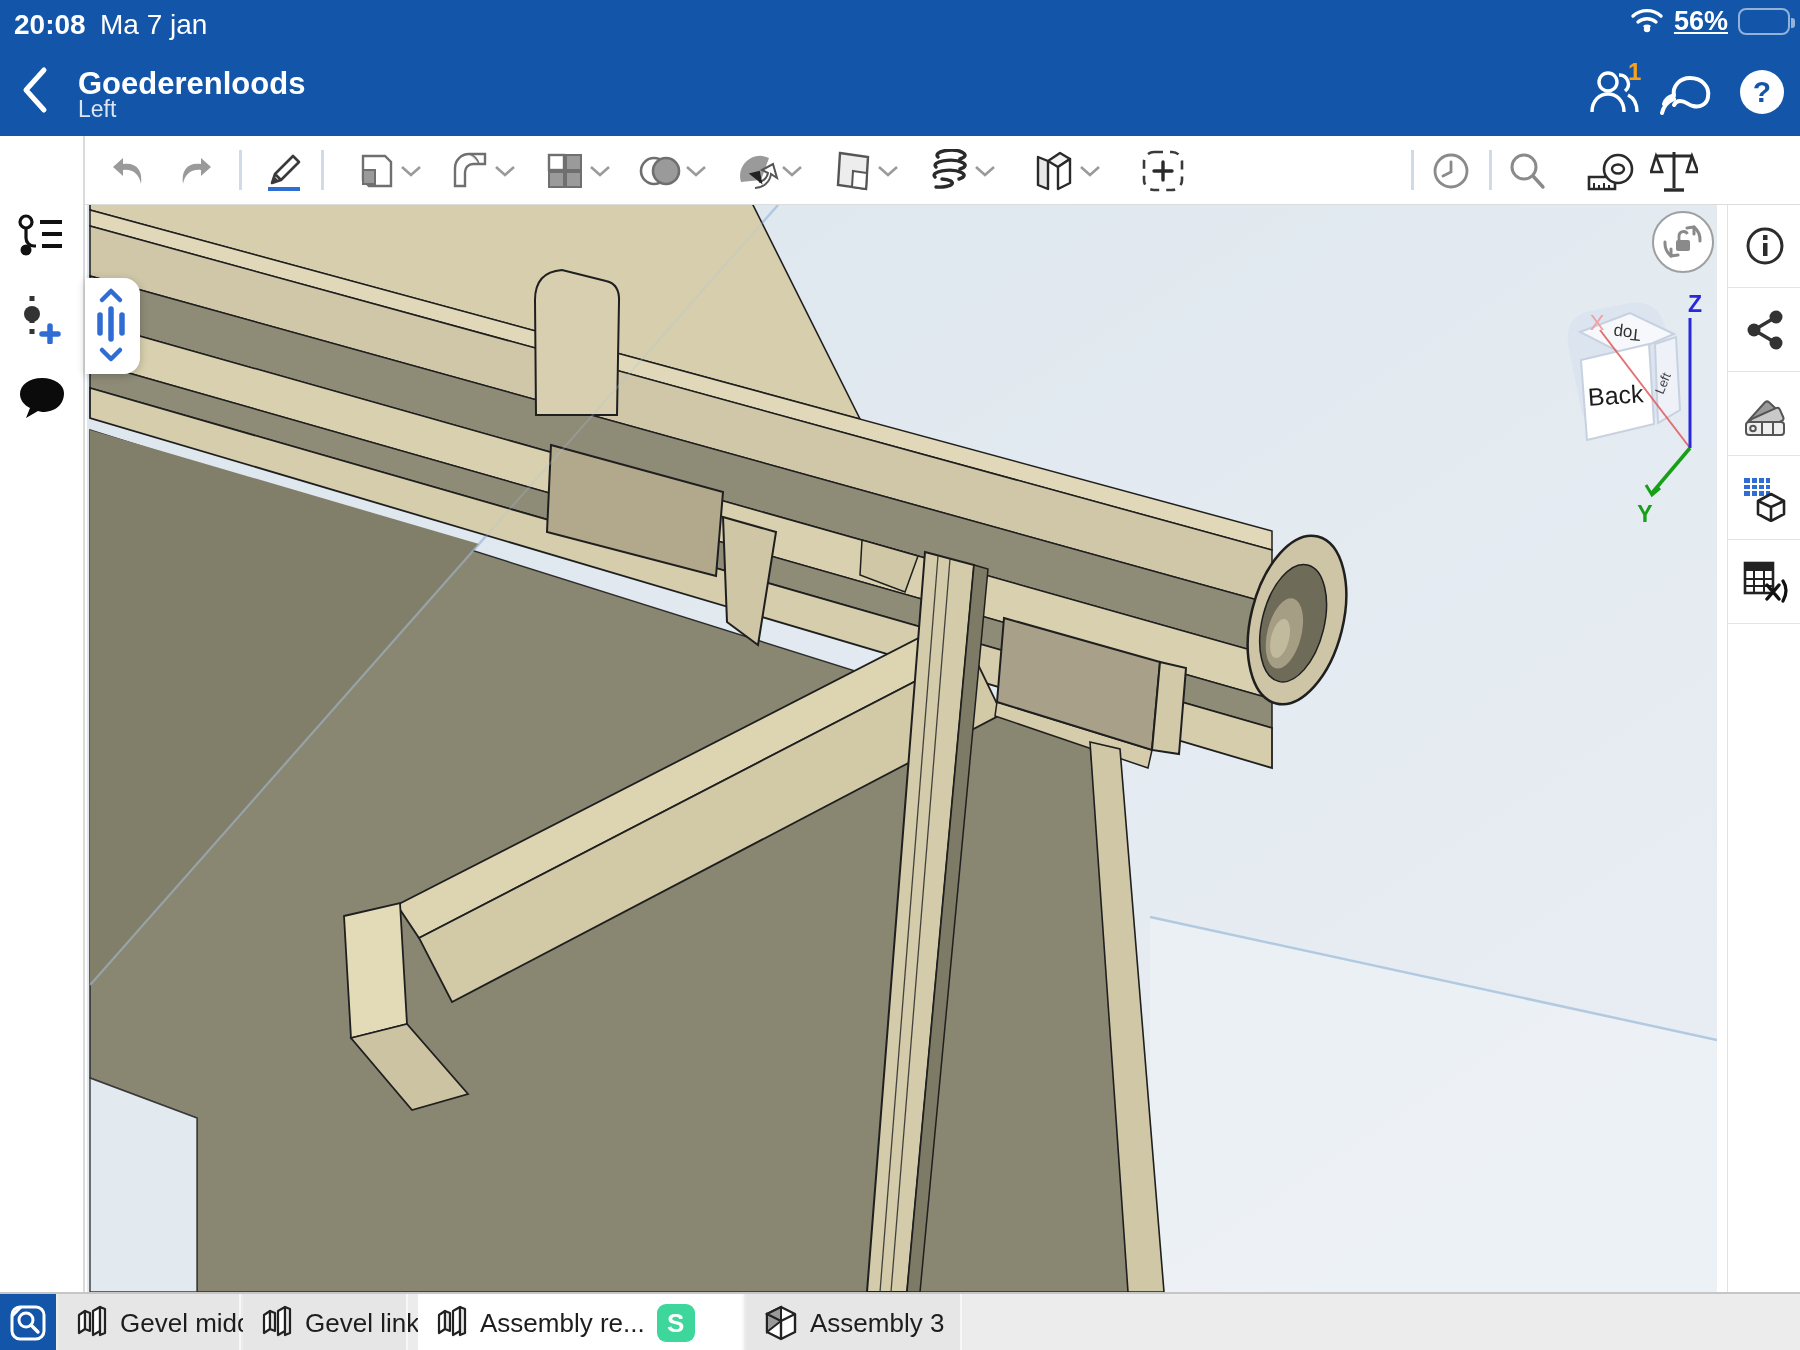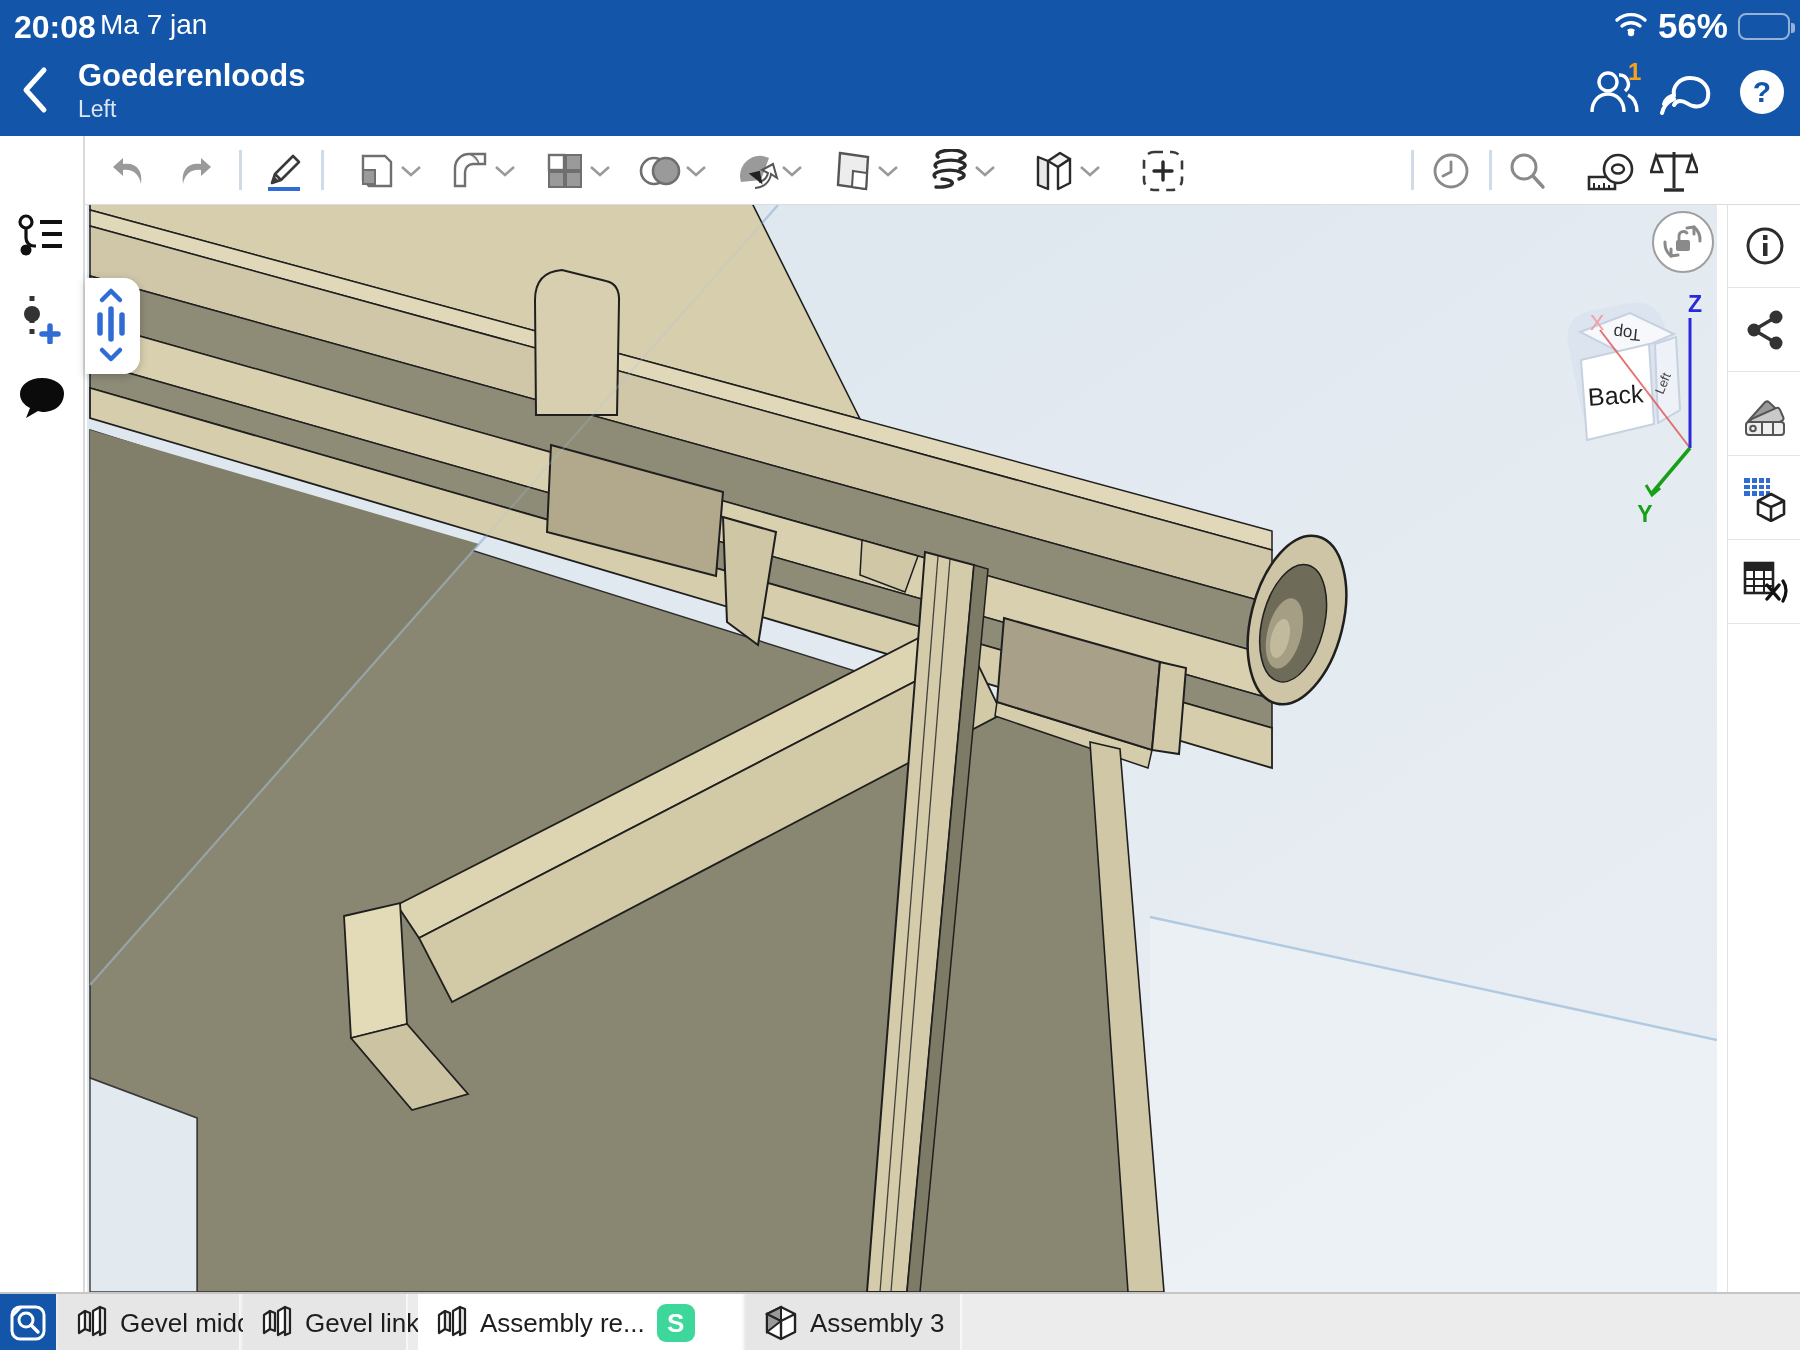--- a/index.html
+++ b/index.html
@@ -4,31 +4,31 @@
 <style>
   * { margin:0; padding:0; box-sizing:border-box; }
   html,body { width:1800px; height:1350px; overflow:hidden; background:#fff;
     font-family:"Liberation Sans", sans-serif; -webkit-font-smoothing:antialiased; }
   .abs { position:absolute; }
   #app { position:relative; width:1800px; height:1350px; }
 
   
   #statusbar { left:0; top:0; width:1800px; height:44px; background:#1355a9; color:#fff;
     display:flex; align-items:center; }
-  #statusbar .time { position:absolute; left:14px; top:9px; font-size:32px; font-weight:700; }
+  #statusbar .time { position:absolute; left:14px; top:9px; font-size:28px; font-weight:700; }
   #statusbar .date { position:absolute; left:100px; top:9px; font-size:28px; font-weight:400; }
   #statusbar .right { position:absolute; right:10px; top:6px; display:flex; align-items:center; gap:10px; }
-  #statusbar .batt-pct { font-size:35px; font-weight:600; }
+  #statusbar .batt-pct { font-size:27px; font-weight:600;text-decoration:underline; }
   .battery { width:52px; height:27px; border:2.5px solid rgba(255,255,255,.55); border-radius:8px; position:relative; padding:3px; }
   .battery .fill { height:100%; width:55%; background:#fff; border-radius:4px; }
   .battery .nub { position:absolute; right:-7px; top:8px; width:4px; height:10px; background:rgba(255,255,255,.55); border-radius:0 3px 3px 0; }
 
   #header { left:0; top:44px; width:1800px; height:92px; background:#1355a9; color:#fff; }
   #back-btn { position:absolute; left:14px; top:18px; width:44px; height:56px; cursor:pointer; }
-  #header .title { position:absolute; left:78px; top:14px; font-size:31px; font-weight:700; }
+  #header .title { position:absolute; left:78px; top:22px; font-size:31px; font-weight:700; }
   #header .subtitle { position:absolute; left:78px; top:52px; font-size:23px; color:rgba(255,255,255,.85); }
   .hdr-ic { position:absolute; top:22px; width:52px; height:52px; }
   .collab-badge { position:absolute; left:40px; top:-8px; color:#f6a21d; font-size:24px; font-weight:700; }
 
   
   #toolbar { left:0; top:136px; width:1800px; height:69px; background:#ffffff; border-bottom:1px solid #dcdcdc; }
   .tb { position:absolute; top:0; height:69px; display:flex; align-items:center; justify-content:center; }
   .tb-sep { position:absolute; top:14px; width:3px; height:40px; background:#cfdbe6; }
 
   

